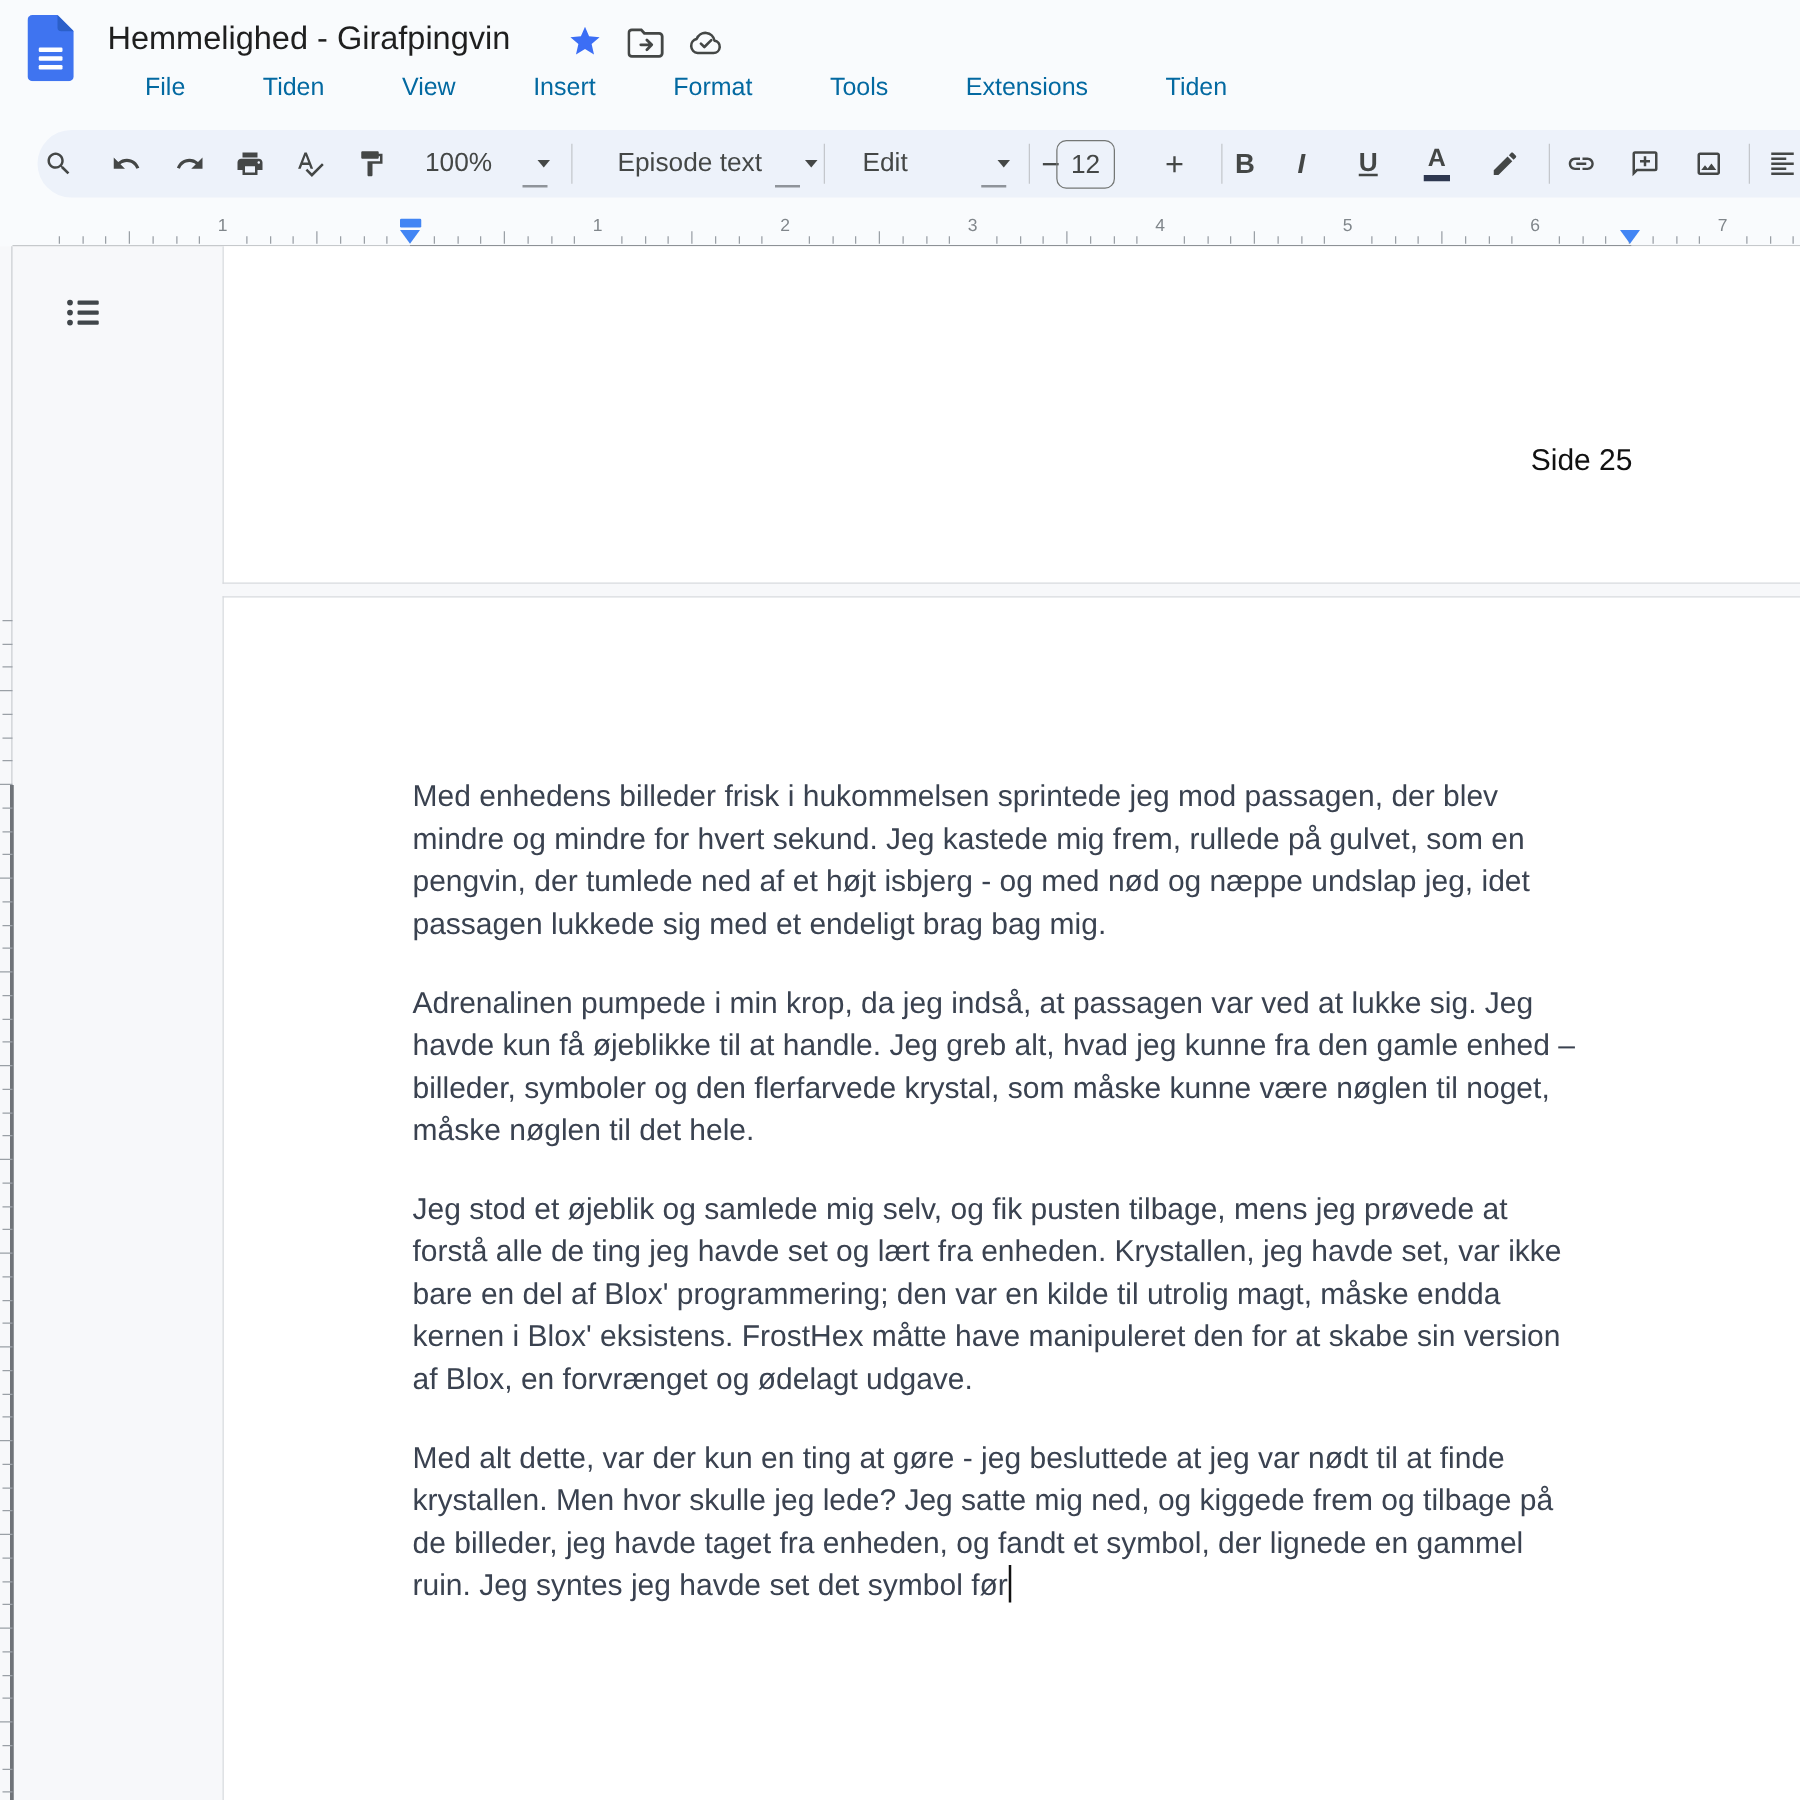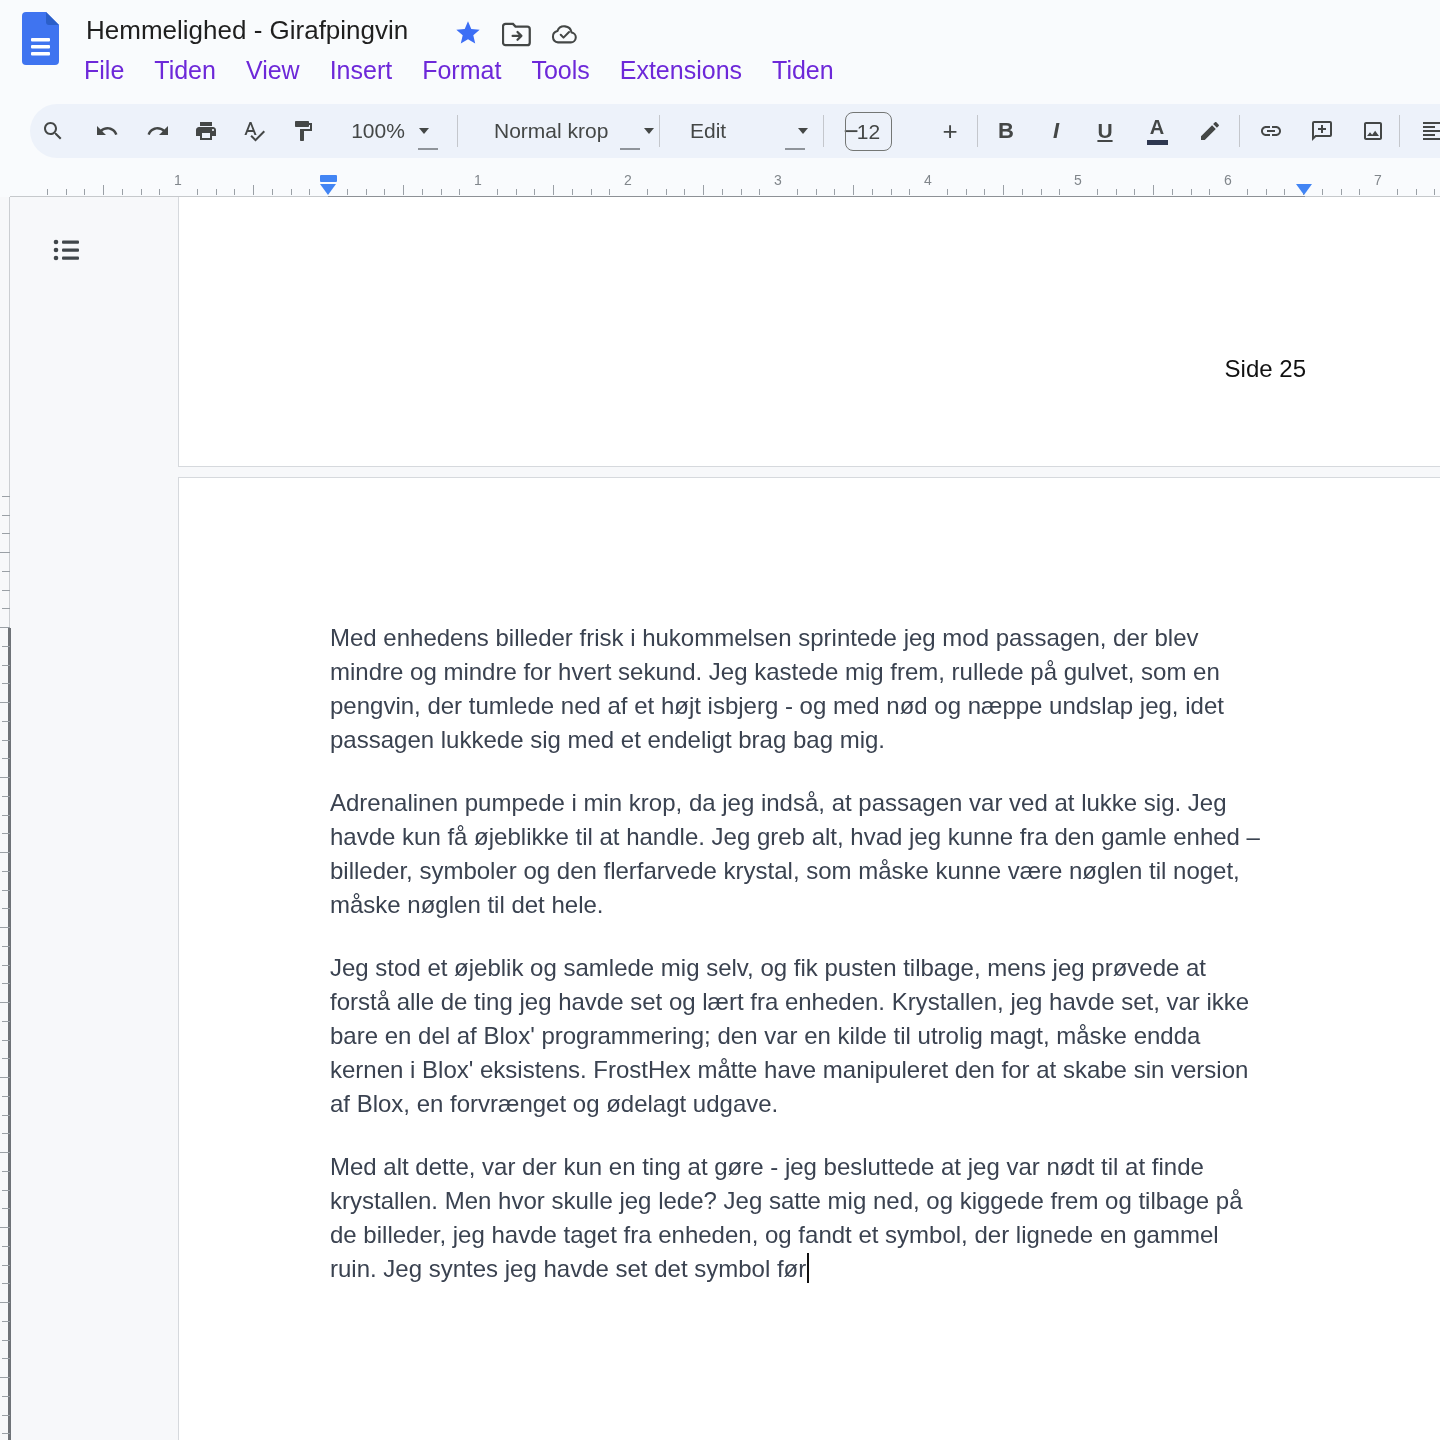--- a/index.html
+++ b/index.html
@@ -11,25 +11,25 @@
   }
   .abs{position:absolute;}
 
   
   .chrome{left:0;top:0;width:1440px;height:197px;background:#f9fbfd;}
 
   .docs-icon{left:22px;top:12px;width:37px;height:53px;}
   .doc-title{left:86px;top:15px;font-size:26px;color:#1f1f1f;white-space:nowrap;}
   .hdr-ico{width:30px;height:30px;display:flex;align-items:center;justify-content:center;}
   .menubar{left:84px;top:55px;height:30px;display:flex;gap:30px;align-items:center;}
-  .menubar span{font-size:25px;color:#6d28d9;cursor:default;}
+  .menubar span{font-size:20px;color:#0369a1;cursor:default;margin-left:32px;}
 
   
   .toolbar{left:30px;top:104px;width:1470px;height:54px;background:#edf2fa;border-radius:27px;}
-  .tb{position:absolute;top:0;height:54px;width:36px;display:flex;align-items:center;justify-content:center;color:#444746;}
+  .tb{position:absolute;top:0;height:54px;width:36px;display:flex;align-items:center;justify-content:space-between;color:#444746;}
   .tb svg{display:block;}
   .tb-sep{position:absolute;top:11px;width:1px;height:32px;background:#c4c7cc;}
   .tb-txt{font-size:21px;color:#444746;white-space:nowrap;}
   .caret{width:0;height:0;border-left:5.5px solid transparent;border-right:5.5px solid transparent;border-top:6.5px solid #444746;}
   .dd-dash{position:absolute;width:20px;height:2px;background:#8f949a;}
   .sizebox{left:815px;top:8px;width:45px;height:37px;border:1.5px solid #747775;border-radius:8px;
            display:flex;align-items:center;justify-content:center;font-size:21px;color:#444746;}
   .bld{font-weight:bold;font-size:22px;}
   .itl{font-style:italic;font-size:22px;font-weight:bold;}
   .unl{font-size:21px;font-weight:bold;text-decoration:underline;}
@@ -144,21 +144,21 @@
 
   <div class="tb" style="left:310px;width:100px;gap:14px;">
     <span class="tb-txt">100%</span>
     <span class="caret"></span>
   </div>
   <div class="dd-dash" style="left:388px;top:44px;"></div>
 
   <div class="tb-sep" style="left:427px;"></div>
 
   <div class="tb" style="left:462px;width:160px;justify-content:space-between;padding:0 2px;">
-    <span class="tb-txt">Normal krop</span>
+    <span class="tb-txt">Episode text</span>
     <span class="caret"></span>
   </div>
   <div class="dd-dash" style="left:590px;top:44px;"></div>
 
   <div class="tb-sep" style="left:629px;"></div>
 
   <div class="tb" style="left:658px;width:118px;justify-content:space-between;padding:0 2px;">
     <span class="tb-txt">Edit</span>
     <span class="caret"></span>
   </div>

